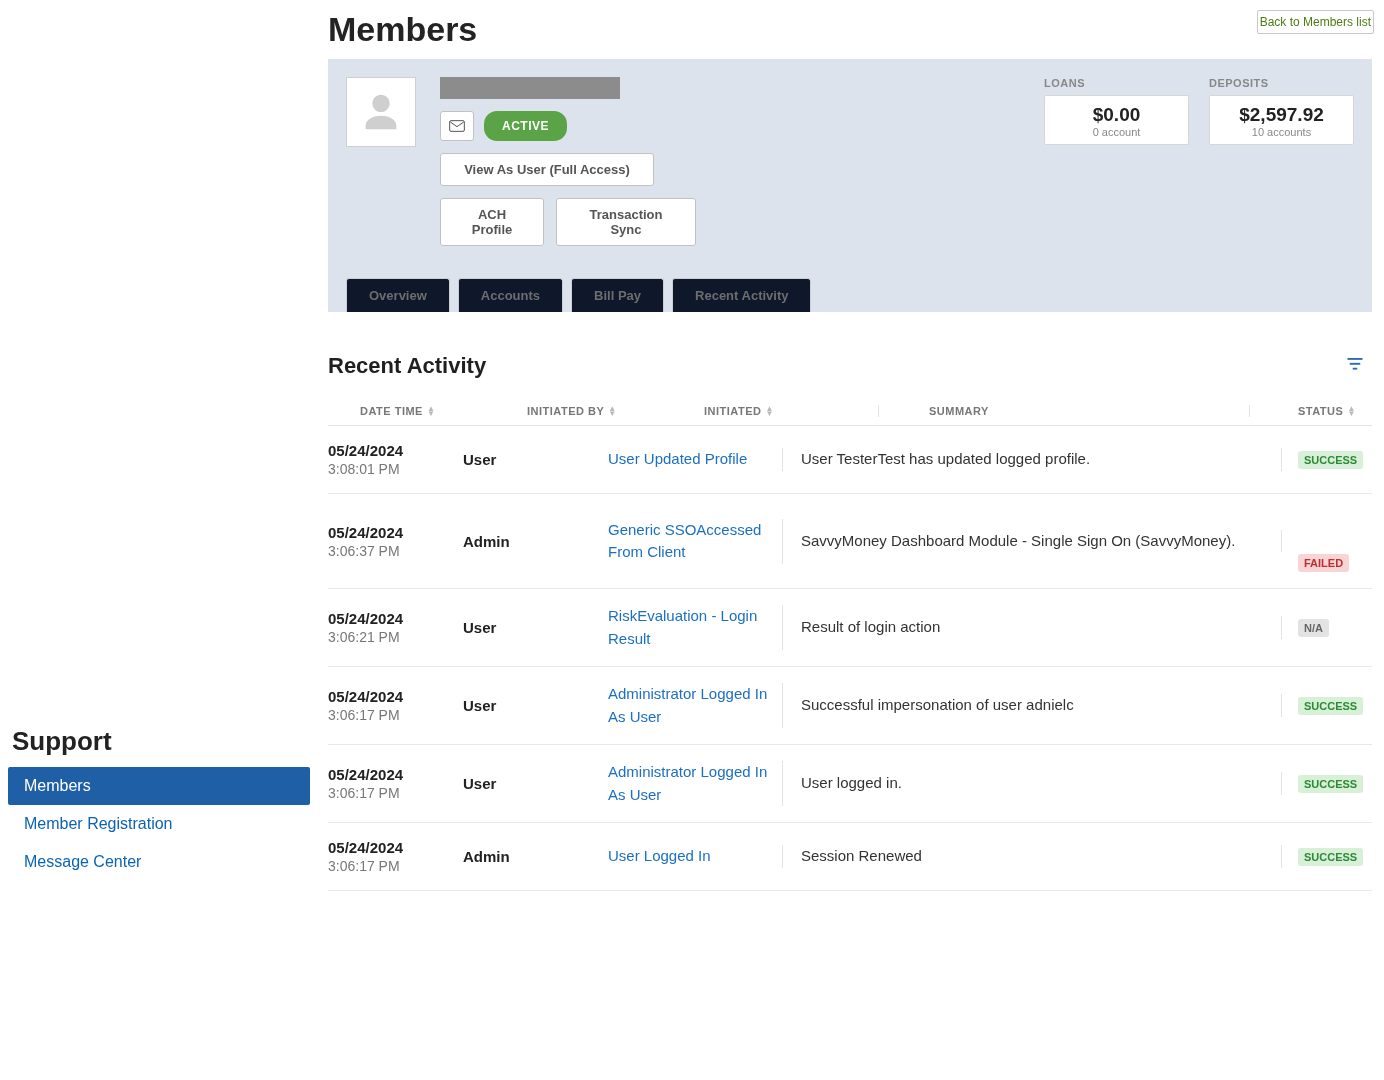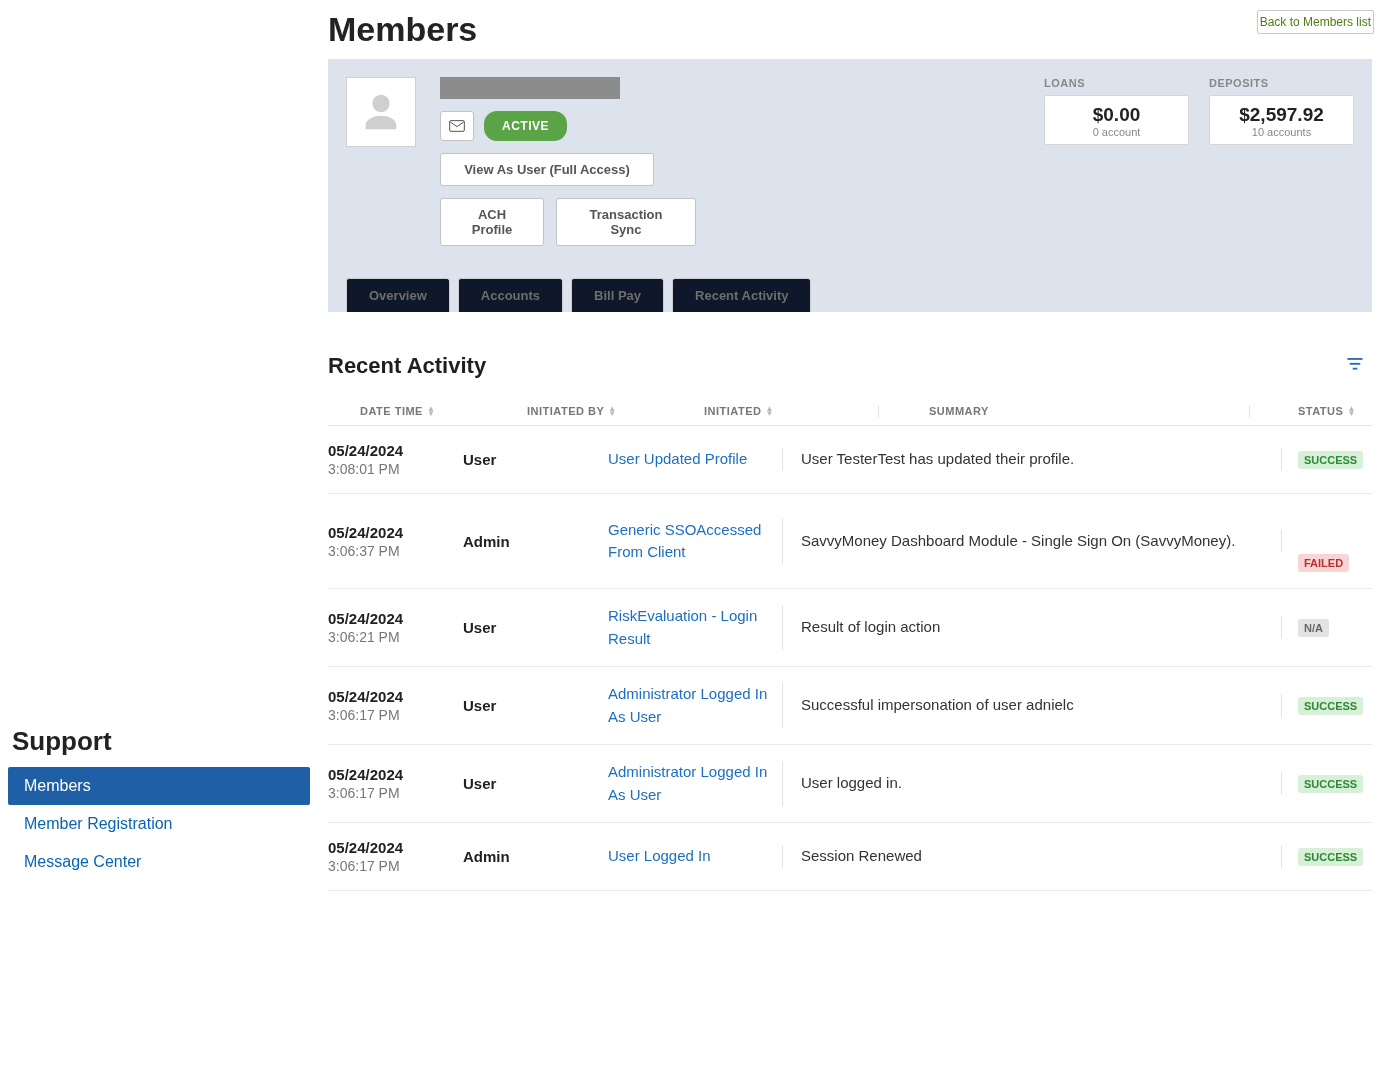--- a/index.html
+++ b/index.html
@@ -381,21 +381,21 @@
           </div>
         </div>
         <div id="tbody">
             <div class="trow">
               <div class="td col-date">
                 <div class="date-bold">05/24/2024</div>
                 <div class="date-sub">3:08:01 PM</div>
               </div>
               <div class="td col-init init-bold">User</div>
               <div class="td col-activity"><span class="activity-link">User Updated Profile</span></div>
-              <div class="td col-summary summary-text">User TesterTest has updated their profile.</div>
+              <div class="td col-summary summary-text">User TesterTest has updated logged profile.</div>
               <div class="td col-status"><span class="status-badge status-SUCCESS">SUCCESS</span></div>
             </div>
             <div class="trow">
               <div class="td col-date">
                 <div class="date-bold">05/24/2024</div>
                 <div class="date-sub">3:06:37 PM</div>
               </div>
               <div class="td col-init init-bold">Admin</div>
               <div class="td col-activity"><span class="activity-link">Generic SSOAccessed From Client</span></div>
               <div class="td col-summary summary-text">SavvyMoney Dashboard Module - Single Sign On (SavvyMoney).</div>

